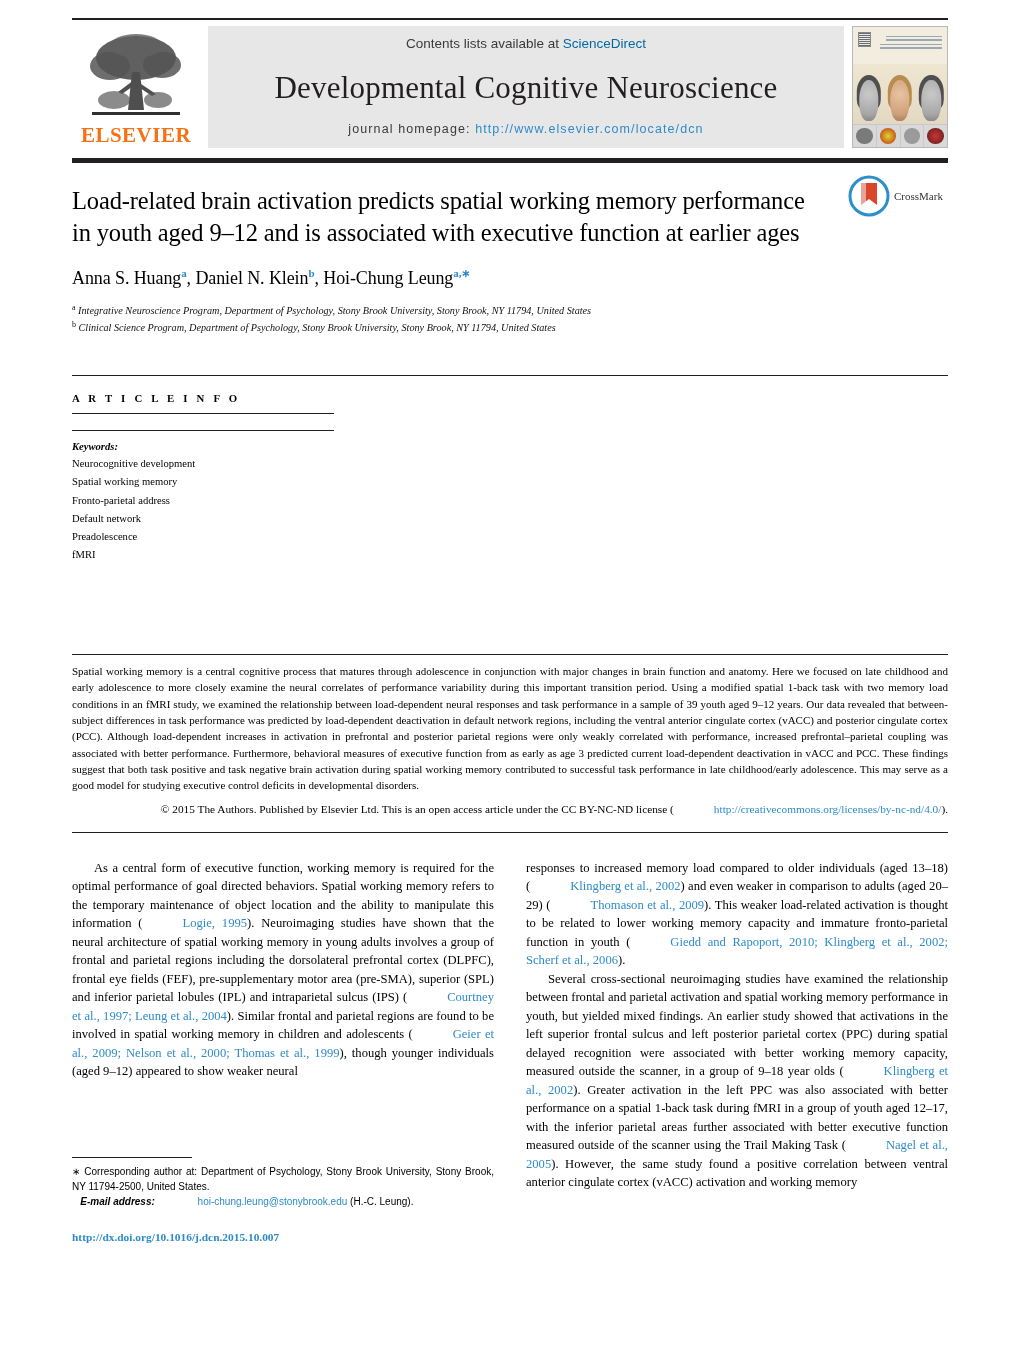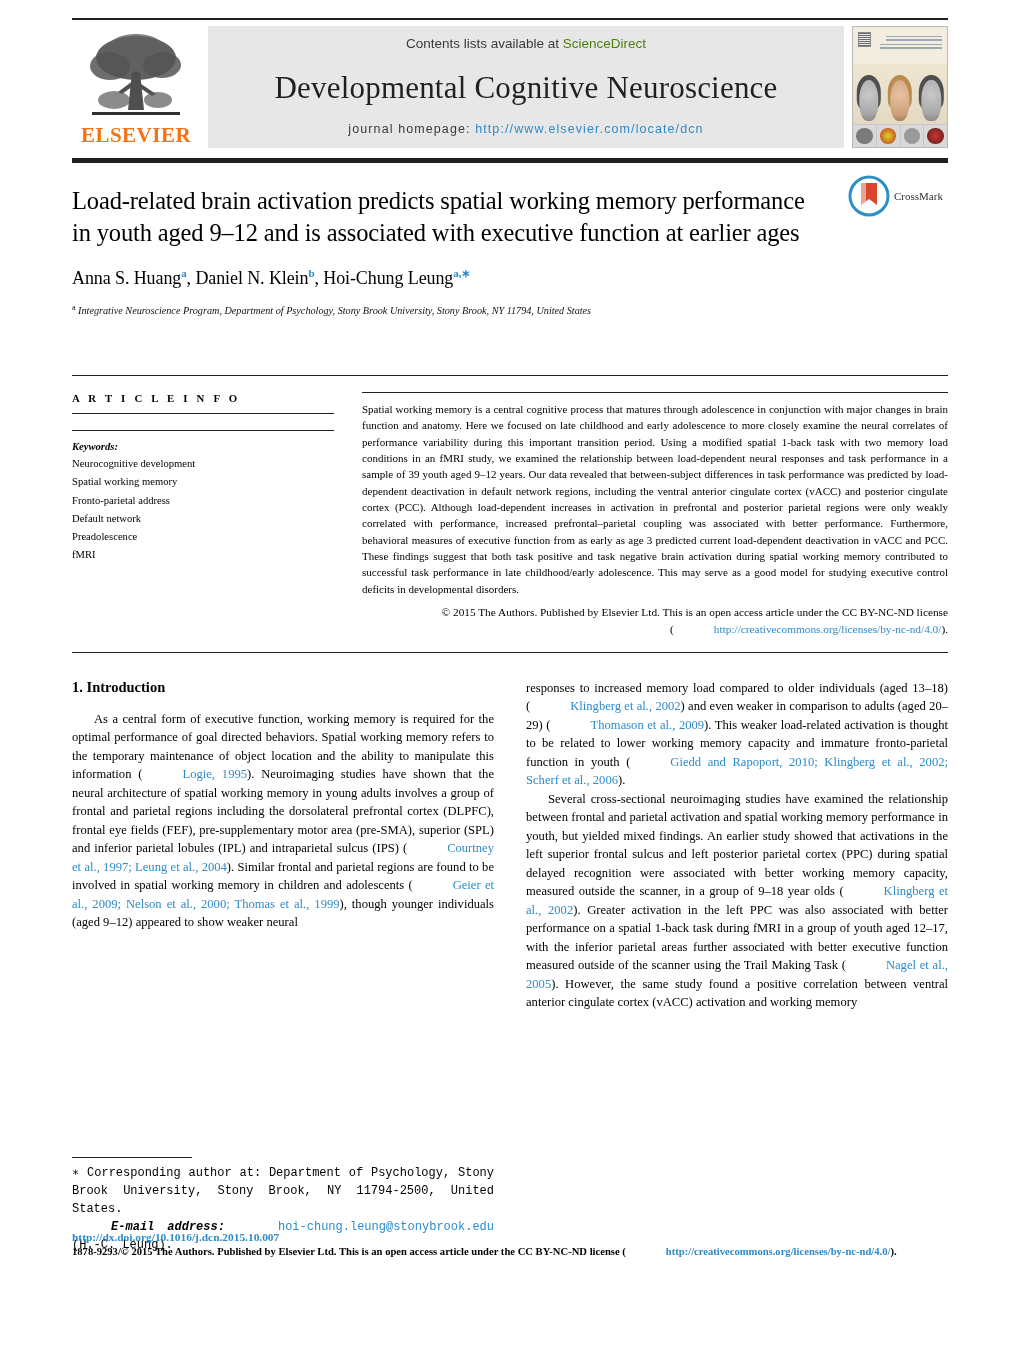--- a/index.html
+++ b/index.html
@@ -71,21 +71,21 @@
     align-items: center;
     justify-content: space-between;
     padding: 10px 10px 12px 10px;
     margin: 0 8px;
   }
   .contents-line {
     font-family: "Liberation Sans", sans-serif;
     font-size: 13.5px;
     color: #3a3a3a;
   }
-  .contents-line .sd { color: #4d7c0f; }
+  .contents-line .sd { color: #0369a1; }
   .journal-name {
     font-family: "Liberation Serif", serif;
     font-size: 31px;
     color: #231f20;
     letter-spacing: 0.2px;
     line-height: 1;
     margin: 4px 0 2px 0;
   }
   .homepage-line {
     font-family: "Liberation Sans", sans-serif;
@@ -207,21 +207,21 @@
 
   
   .absrule {
     margin: 16px 72px 0 72px;
     border-top: 1.6px solid #231f20;
   }
   .info-abs {
     margin: 0 72px;
     display: flex;
     padding-top: 16px;
-    gap: 28px;
+    flex-direction: column;
   }
   .col-info { width: 262px; flex: 0 0 262px; }
   .col-abs  { flex: 1 1 auto; }
   .sec-head {
     font-family: "Liberation Serif", serif;
     font-weight: bold;
     font-size: 10.8px;
     letter-spacing: 3.2px;
     color: #000;
     margin-bottom: 9px;
@@ -286,22 +286,22 @@
 
   
   .footnote-wrap {
     position: absolute;
     left: 72px;
     top: 1139px;
     width: 422px;
   }
   .fn-rule { width: 120px; border-top: 1.1px solid #231f20; margin-bottom: 6px; }
   .footnote {
-    font-family: Liberation Mono, monospace;
-    font-size: 12px;
+    font-family: Liberation Sans, sans-serif;
+    font-size: 10px;
     line-height: 1.5;
     text-align: justify;
   }
   .footnote .star { }
   .fn-email { font-style: italic; font-weight: bold; }
 
   
   .pfooter {
     position: absolute;
     left: 72px;
@@ -404,20 +404,21 @@
 
   <div class="title-block">
     <h1 class="paper-title">Load-related brain activation predicts spatial working memory performance in youth aged 9–12 and is associated with executive function at earlier ages</h1>
 
     <div class="authors">
       <span>Anna S. Huang</span><sup>a</sup><span>, </span><span>Daniel N. Klein</span><sup>b</sup><span>, </span><span>Hoi-Chung Leung</span><sup>a,∗</sup>
     </div>
 
     <div class="affils">
       <div><sup>a</sup> <span>Integrative Neuroscience Program, Department of Psychology, Stony Brook University, Stony Brook, NY 11794, United States</span></div>
+      <div><sup>b</sup> <span>Clinical Science Program, Department of Psychology, Stony Brook University, Stony Brook, NY 11794, United States</span></div>
     </div>
 
     <div class="crossmark">
       <svg width="42" height="42" viewBox="0 0 42 42">
         <circle cx="21" cy="21" r="19" fill="#ffffff" stroke="#2b8fc9" stroke-width="3"></circle>
         <path d="M13 8 h16 v22 l-8 -6 l-8 6 Z" fill="#d9462b"></path>
         <path d="M13 8 h5 v22 l-5 3.5 Z" fill="#f0f0f0" opacity="0.55"></path>
       </svg>
       <span class="crossmark-label">CrossMark</span>
     </div>
@@ -451,21 +452,20 @@
       </div>
     </div>
 
   </div>
 
   <div class="abs-bottom-rule"></div>
 
   <div class="body-cols">
 
     <div class="bcol">
-      <h2 class="sec-title">1.  Introduction</h2>
       <p class="body-p">
         <span>As a central form of executive function, working memory is required for the optimal performance of goal directed behaviors. Spatial working memory refers to the temporary maintenance of object location and the ability to manipulate this information (</span><span class="lnk">Logie, 1995</span><span>). Neuroimaging studies have shown that the neural architecture of spatial working memory in young adults involves a group of frontal and parietal regions including the dorsolateral prefrontal cortex (DLPFC), frontal eye fields (FEF), pre-supplementary motor area (pre-SMA), superior (SPL) and inferior parietal lobules (IPL) and intraparietal sulcus (IPS) (</span><span class="lnk">Courtney et al., 1997; Leung et al., 2004</span><span>). Similar frontal and parietal regions are found to be involved in spatial working memory in children and adolescents (</span><span class="lnk">Geier et al., 2009; Nelson et al., 2000; Thomas et al., 1999</span><span>), though younger individuals (aged 9–12) appeared to show weaker neural</span>
       </p>
     </div>
 
     <div class="bcol">
       <p class="body-p" style="text-indent:0">
         <span>responses to increased memory load compared to older individuals (aged 13–18) (</span><span class="lnk">Klingberg et al., 2002</span><span>) and even weaker in comparison to adults (aged 20–29) (</span><span class="lnk">Thomason et al., 2009</span><span>). This weaker load-related activation is thought to be related to lower working memory capacity and immature fronto-parietal function in youth (</span><span class="lnk">Giedd and Rapoport, 2010; Klingberg et al., 2002; Scherf et al., 2006</span><span>).</span>
       </p>
       <p class="body-p">
@@ -478,18 +478,15 @@
   <div class="footnote-wrap">
     <div class="fn-rule"></div>
     <div class="footnote">
       <span class="star">∗</span><span> Corresponding author at: Department of Psychology, Stony Brook University, Stony Brook, NY 11794-2500, United States.</span><br>
       &nbsp;&nbsp;&nbsp;<span class="fn-email">E-mail address:</span> <span class="lnk">hoi-chung.leung@stonybrook.edu</span><span> (H.-C. Leung).</span>
     </div>
   </div>
 
   <div class="pfooter">
     <div class="doi-line">http://dx.doi.org/10.1016/j.dcn.2015.10.007</div>
-    <div class="issn-line">
-      <span>1878-9293/© 2015 The Authors. Published by Elsevier Ltd. This is an open access article under the CC BY-NC-ND license (</span><span class="lnk">http://creativecommons.org/licenses/by-nc-nd/4.0/</span><span>).</span>
-    </div>
   </div>
 
 </div>
 
 </body></html>

